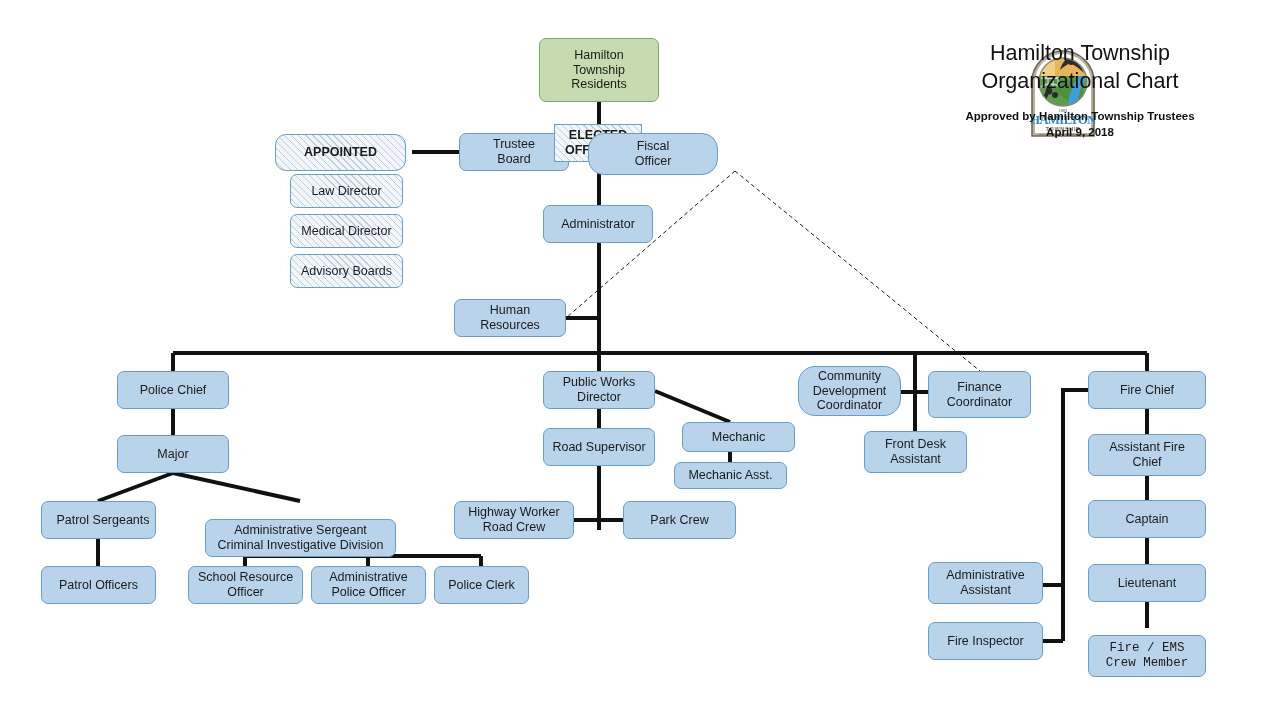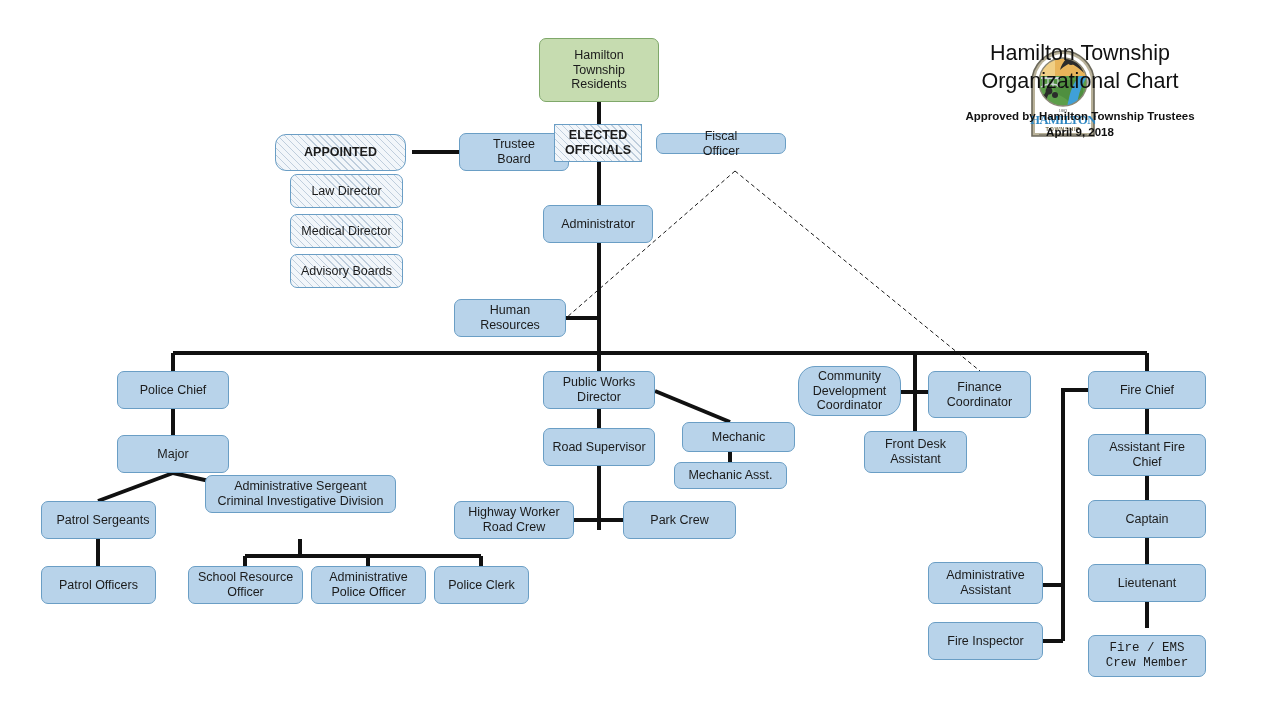--- a/index.html
+++ b/index.html
@@ -201,29 +201,29 @@
 Township
 Residents</div>
       <div class="node hatch bold" style="left: 275px; top: 134px; width: 131px; height: 37px; border-radius: 11px;">APPOINTED</div>
       <div class="node hatch" style="left: 290px; top: 174px; width: 113px; height: 34px;">Law Director</div>
       <div class="node hatch" style="left: 290px; top: 214px; width: 113px; height: 34px;">Medical Director</div>
       <div class="node hatch" style="left: 290px; top: 254px; width: 113px; height: 34px;">Advisory Boards</div>
       <div class="node" style="left: 459px; top: 133px; width: 110px; height: 38px;">Trustee
 Board</div>
       <div class="node hatch square bold" style="left: 554px; top: 124px; width: 88px; height: 38px;">ELECTED
 OFFICIALS</div>
-      <div class="node" style="left: 656px; top: 133px; width: 130px; height: 21px;">Fiscal
+      <div class="node" style="left: 588px; top: 133px; width: 130px; height: 42px; border-radius: 16px;">Fiscal
 Officer</div>
       <div class="node" style="left: 543px; top: 205px; width: 110px; height: 38px;">Administrator</div>
       <div class="node" style="left: 454px; top: 299px; width: 112px; height: 38px;">Human
 Resources</div>
       <div class="node" style="left: 117px; top: 371px; width: 112px; height: 38px;">Police Chief</div>
       <div class="node" style="left: 117px; top: 435px; width: 112px; height: 38px;">Major</div>
       <div class="node" style="left: 41px; top: 501px; width: 115px; height: 38px; padding-left: 12px;">Patrol Sergeants</div>
-      <div class="node" style="left: 205px; top: 475px; width: 191px; height: 38px;">Administrative Sergeant
+      <div class="node" style="left: 205px; top: 519px; width: 191px; height: 38px;">Administrative Sergeant
 Criminal Investigative Division</div>
       <div class="node" style="left: 41px; top: 566px; width: 115px; height: 38px;">Patrol Officers</div>
       <div class="node" style="left: 188px; top: 566px; width: 115px; height: 38px;">School Resource
 Officer</div>
       <div class="node" style="left: 311px; top: 566px; width: 115px; height: 38px;">Administrative
 Police Officer</div>
       <div class="node" style="left: 434px; top: 566px; width: 95px; height: 38px;">Police Clerk</div>
       <div class="node" style="left: 543px; top: 371px; width: 112px; height: 38px;">Public Works
 Director</div>
       <div class="node" style="left: 543px; top: 428px; width: 112px; height: 38px;">Road Supervisor</div>

